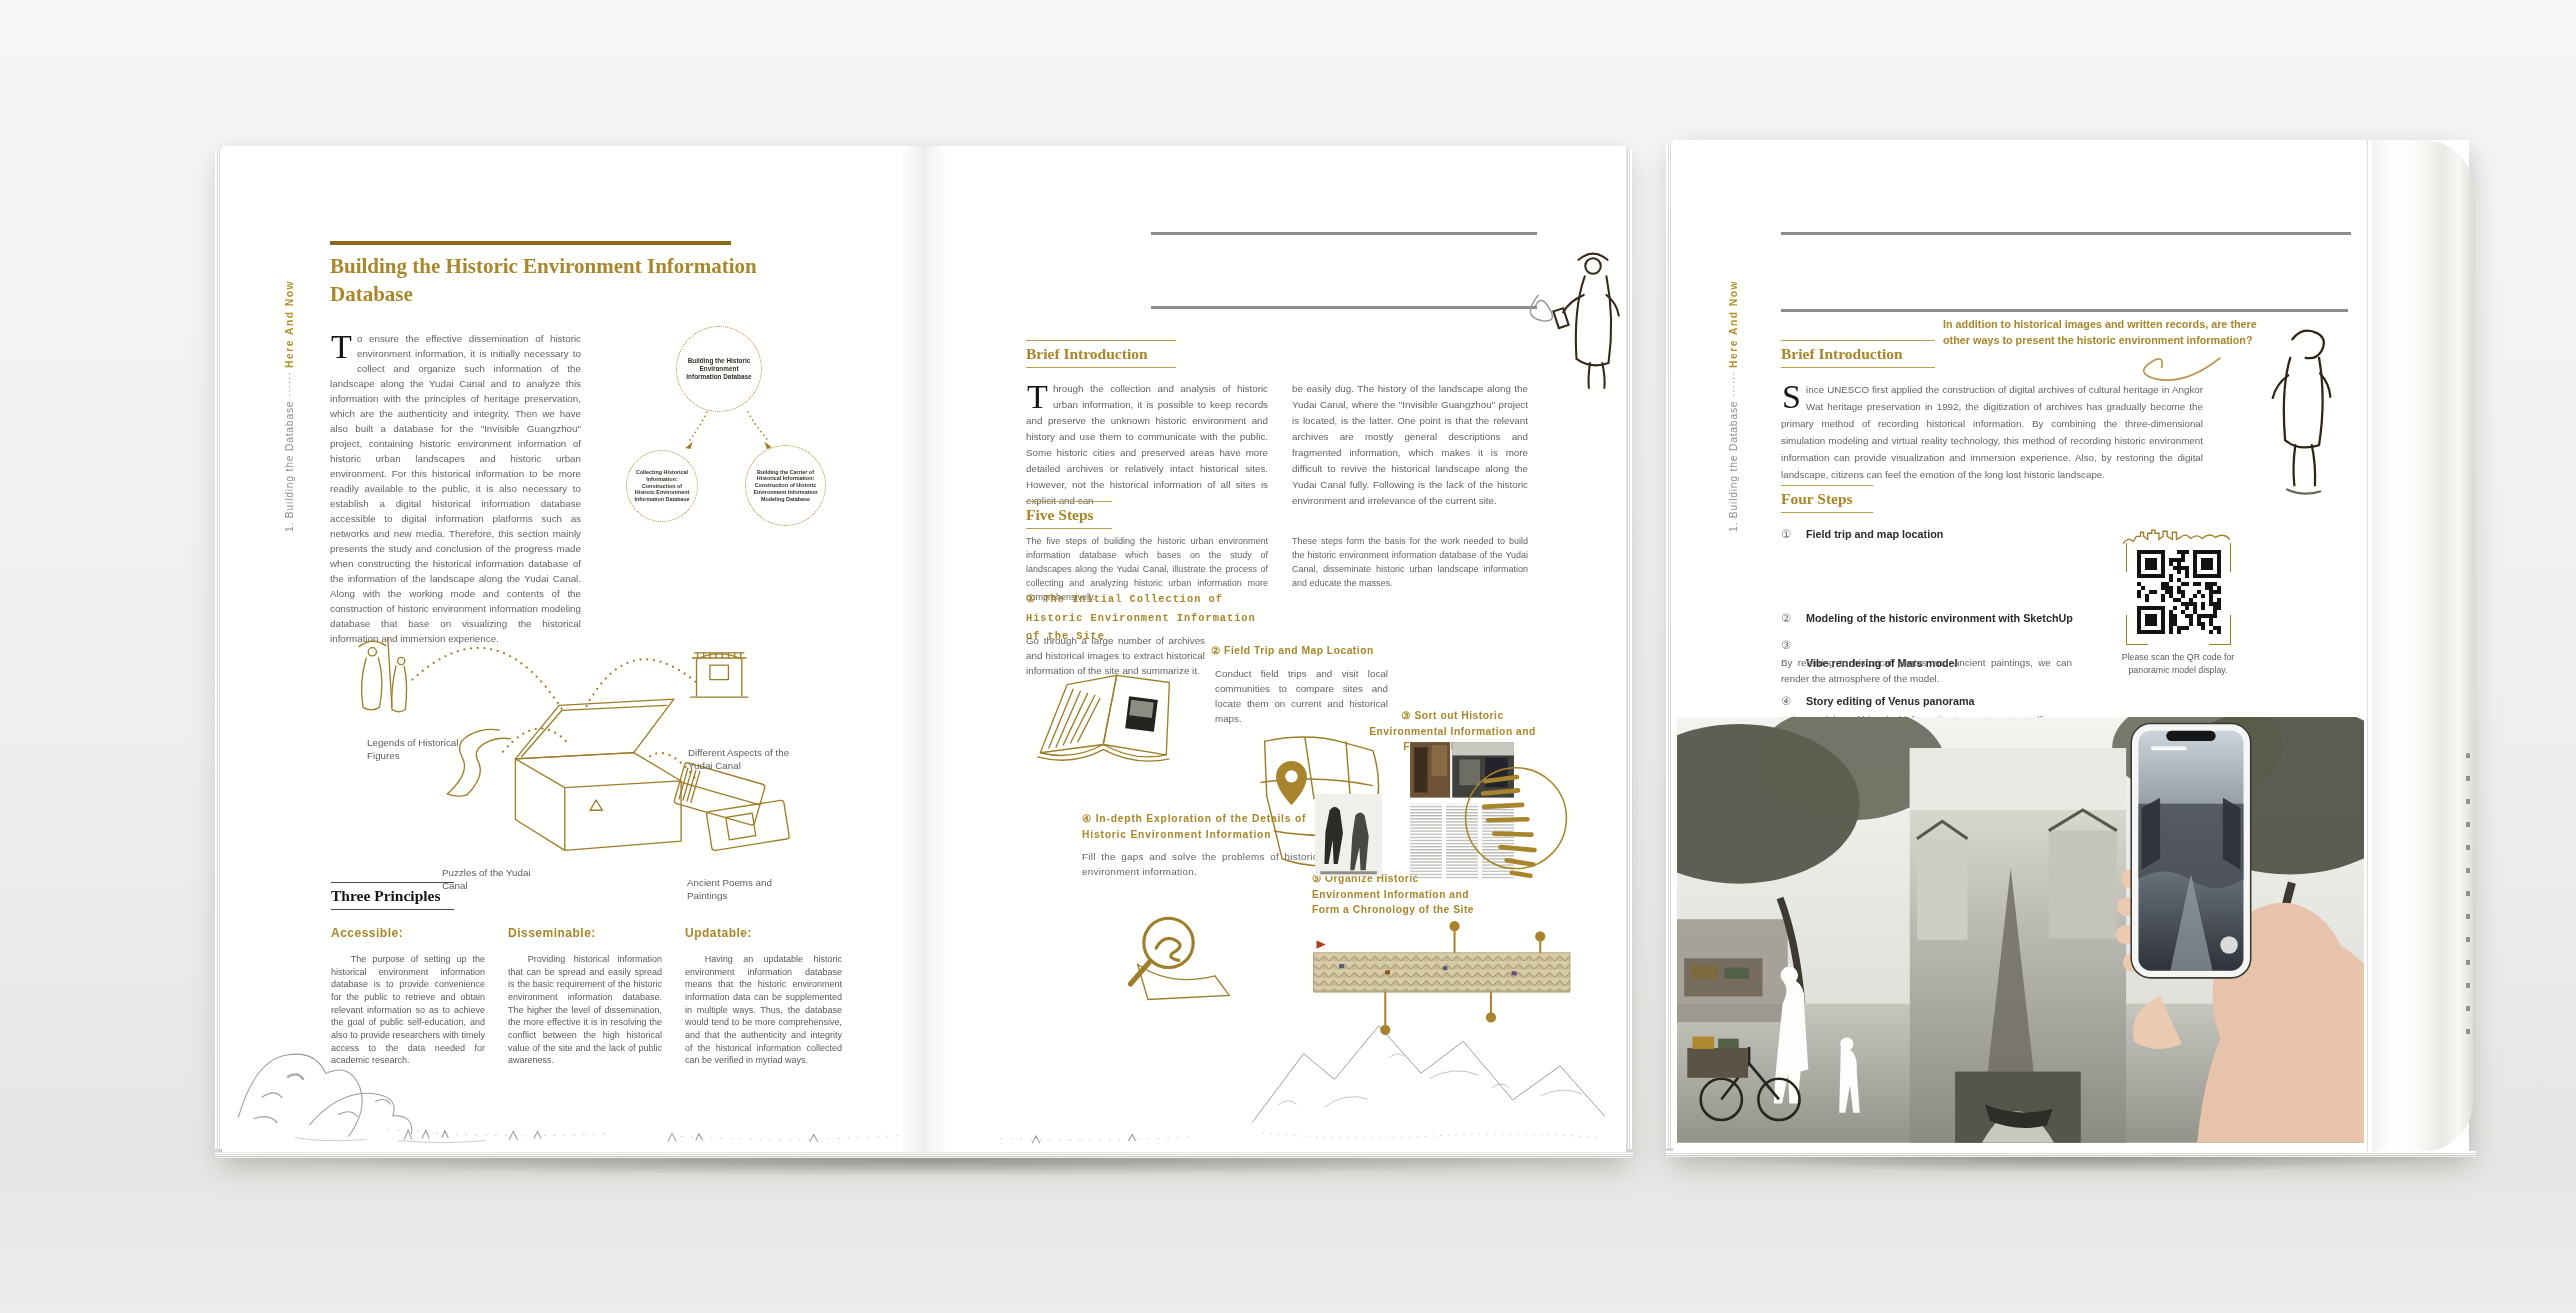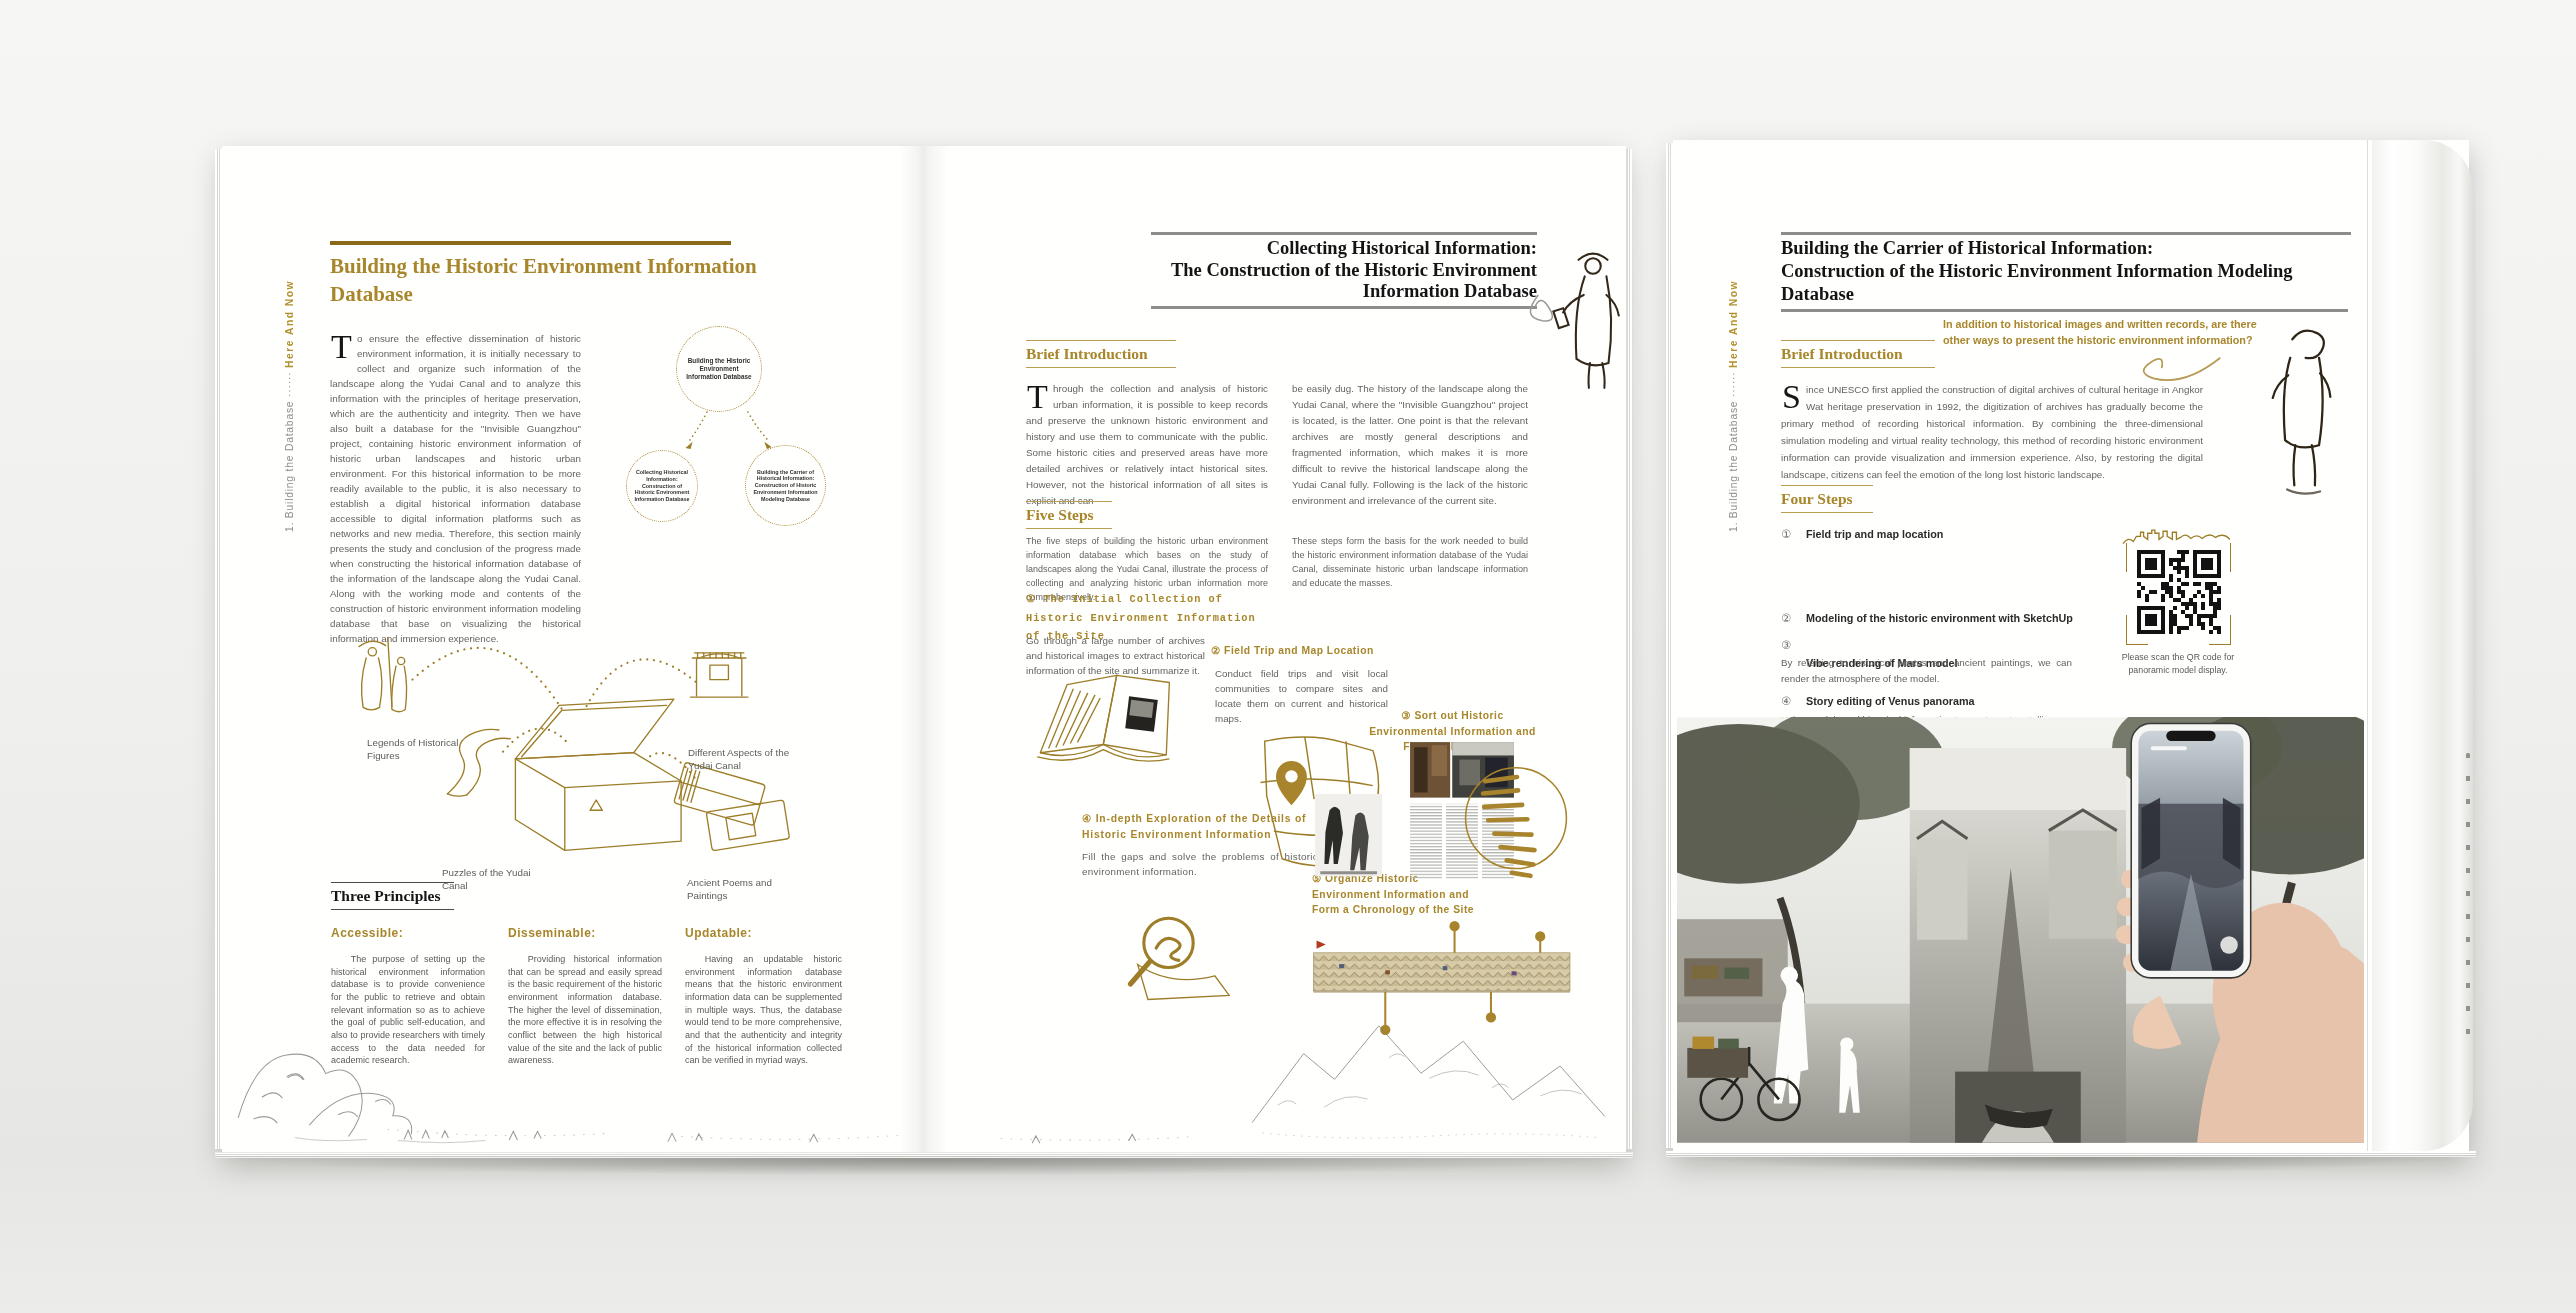--- a/index.html
+++ b/index.html
@@ -243,25 +243,20 @@
       <path d="M56,202 q26,-18 40,2 m8,-42 q22,-14 34,6 m-98,76 q30,-12 46,8 m20,-88 q18,-12 30,4"></path>
       <path d="M148,256 q62,-72 132,-60 q42,8 30,42 q42,-2 36,36"></path>
       <path d="M204,236 q24,-14 38,4 m34,-30 q20,-10 30,6"></path>
       <path d="M332,284 l8,-18 l7,18 m20,-2 l7,-16 l7,16 m24,-1 l6,-14 l7,14 m118,4 l8,-17 l8,17 m32,-3 l7,-14 l7,14 m246,6 l8,-16 l8,16 m38,-2 l6,-13 l7,13 m208,3 l8,-15 l8,15 m416,2 l7,-14 l8,14 m172,-4 l7,-13 l7,13"></path>
       <path d="M300,264 q210,20 430,8 m140,6 q220,12 420,-2 m200,6 q200,8 380,-4" stroke-dasharray="3 16" opacity=".55"></path>
       <path d="M120,280 q60,10 140,4 m60,2 q90,8 170,0" opacity=".5"></path>
     </g>
   </svg>
 
   <div class="rule-gray" id="mp-rule-top"></div>
-  <div id="mp-title">
-    <div>Collecting Historical Information:</div>
-    <div>The Construction of the Historic Environment</div>
-    <div>Information Database</div>
-  </div>
   <div class="rule-gray" id="mp-rule-bot"></div>
   <svg id="mp-figure-svg" width="111" height="160" viewBox="0 0 215 310">
     <path d="M18,120 q-34,44 8,50 q34,4 8,-32 q-12,-16 -22,4" stroke="#9a9a97" fill="none" stroke-width="3"></path>
     <g stroke="#33291a" fill="none" stroke-width="4" stroke-linecap="round">
       <path d="M96,52 q28,-24 56,0"></path>
         <circle cx="124" cy="64" r="15"></circle>
       <path d="M108,84 q-22,62 -16,160 q28,20 62,8 q12,-86 -4,-168"></path>
       <path d="M106,120 q-28,12 -40,34"></path>
         <path d="M150,120 q20,16 24,40"></path>
       <rect x="52" y="148" width="20" height="34" transform="rotate(-18 62 165)"></rect>
@@ -395,25 +390,20 @@
     <div class="edge-bottom"></div>
     <div id="page-curl">
         <div id="curl-marks"></div>
       </div>
     <div id="curl-line"></div>
   </div>
 
   <div class="vtext" id="vtext-right"><span>1. Building the Database ······ </span><span class="gold">Here And Now</span></div>
 
   <div class="rule-gray" id="rp-rule-top"></div>
-  <div id="rp-title">
-    <div>Building the Carrier of Historical Information:</div>
-    <div>Construction of the Historic Environment Information Modeling</div>
-    <div>Database</div>
-  </div>
   <div class="rule-gray" id="rp-rule-bot"></div>
   <div id="rp-question">In addition to historical images and written records, are there other ways to present the historic environment information?</div>
 
   <svg id="rp-sketch-svg" width="216" height="222" viewBox="0 0 420 430">
     <path d="M160,96 q-70,56 -130,40 q-36,-12 -4,-32 q26,-16 20,12" stroke="#b59b55" fill="none" stroke-width="3.4"></path>
     <g stroke="#2e2517" fill="none" stroke-width="4.4" stroke-linecap="round">
       <path d="M300,60 q20,-26 48,-12 q22,12 8,36 q-10,16 -30,12"></path>
       <path d="M296,96 q-18,60 -10,160 q26,22 66,10 q14,-90 0,-170"></path>
       <path d="M292,130 q-24,18 -30,44"></path>
         <path d="M354,126 q18,20 20,46"></path>

